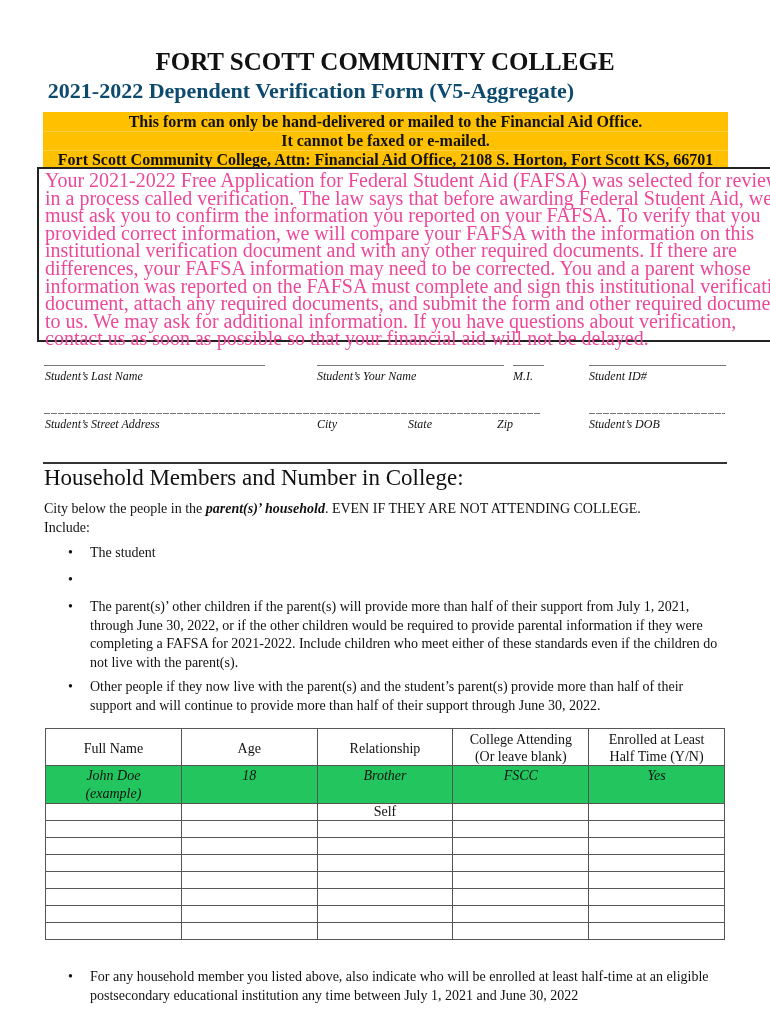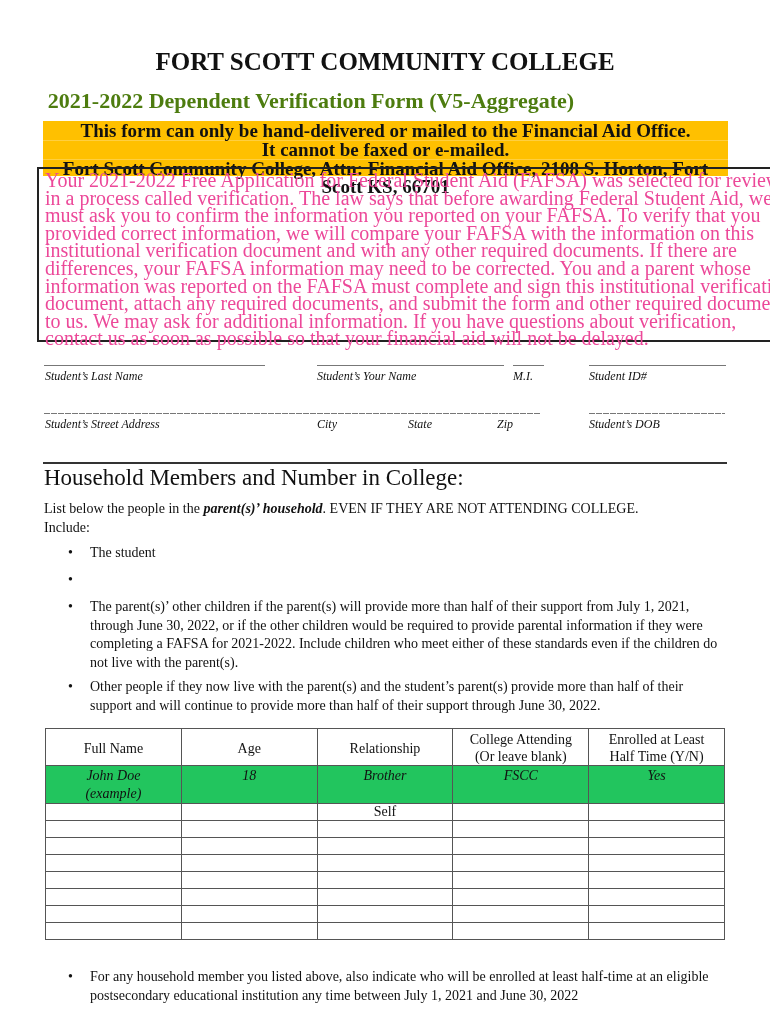--- a/index.html
+++ b/index.html
@@ -4,26 +4,26 @@
 <style>
   * { box-sizing: border-box; margin: 0; padding: 0; }
   html, body { width: 770px; height: 1024px; background: #ffffff; overflow: hidden; }
   body { position: relative; font-family: "Liberation Serif", "DejaVu Serif", serif; color: #111; }
 
   .title {
     position: absolute; left: 0; width: 770px; top: 48px;
     text-align: center; font-weight: bold; font-size: 25px; letter-spacing: 0px; color: #111;
   }
   .subtitle {
-    position: absolute; left: 0; width: 622px; top: 88px;
-    text-align: center; font-weight: bold; font-size: 22px; color: #4d7c0f;
+    position: absolute; left: 0; width: 622px; top: 78px;
+    text-align: center; font-weight: bold; font-size: 22px; color: #0c4a6e;
   }
   .notice {
-    position: absolute; left: 43px; top: 121px; width: 685px; height: 55px;
-    background: #ffc000; text-align: center; font-weight: bold; font-size: 19px; line-height: 18px; padding-top: 1px;
+    position: absolute; left: 43px; top: 112px; width: 685px; height: 55px;
+    background: #ffc000; text-align: center; font-weight: bold; font-size: 16px; line-height: 18px; padding-top: 1px;
   }
   .notice div { border-bottom: 1px solid #ffcf40; }
   .notice div:last-child { border-bottom: none; }
 
   .intro-box {
     position: absolute; left: 37px; top: 167px; width: 769px; height: 175px;
     border: 2px solid #222; padding: 3px 6px 0 6px;
     font-size: 20px; line-height: 17.6px; color: #ec4899;
   }
 
@@ -93,21 +93,21 @@
 <div class="field-label" style="left:317px; top:417px;">City</div>
 <div class="field-label" style="left:408px; top:417px;">State</div>
 <div class="field-label" style="left:497px; top:417px;">Zip</div>
 
 <div class="field-line dash" style="left:589px; top:413px; width:136px;"></div>
 <div class="field-label" style="left:589px; top:417px;">Student’s DOB</div>
 
 <div class="section-rule"></div>
 <div class="section-heading">Household Members and Number in College:</div>
 <div class="list-intro">
-  <span>List below the people in the </span><em>parent(s)’ household</em><span>.  EVEN IF THEY ARE NOT ATTENDING COLLEGE.</span><br>
+  <span>City below the people in the </span><em>parent(s)’ household</em><span>.  EVEN IF THEY ARE NOT ATTENDING COLLEGE.</span><br>
   <span>Include:</span>
 </div>
 
 <div class="bullet" style="top:544px;">
   <span class="dot">•</span>
   <span>The student</span>
 </div>
 <div class="bullet" style="top:571px;">
   <span class="dot">•</span>
 </div>

